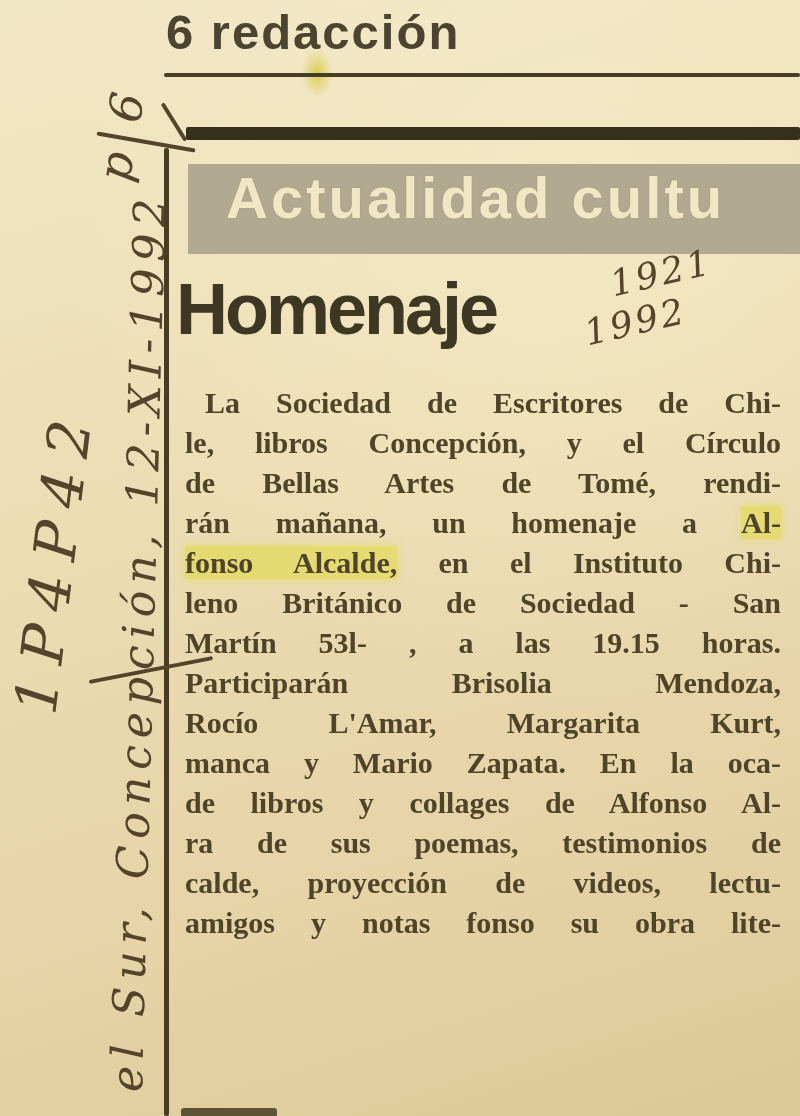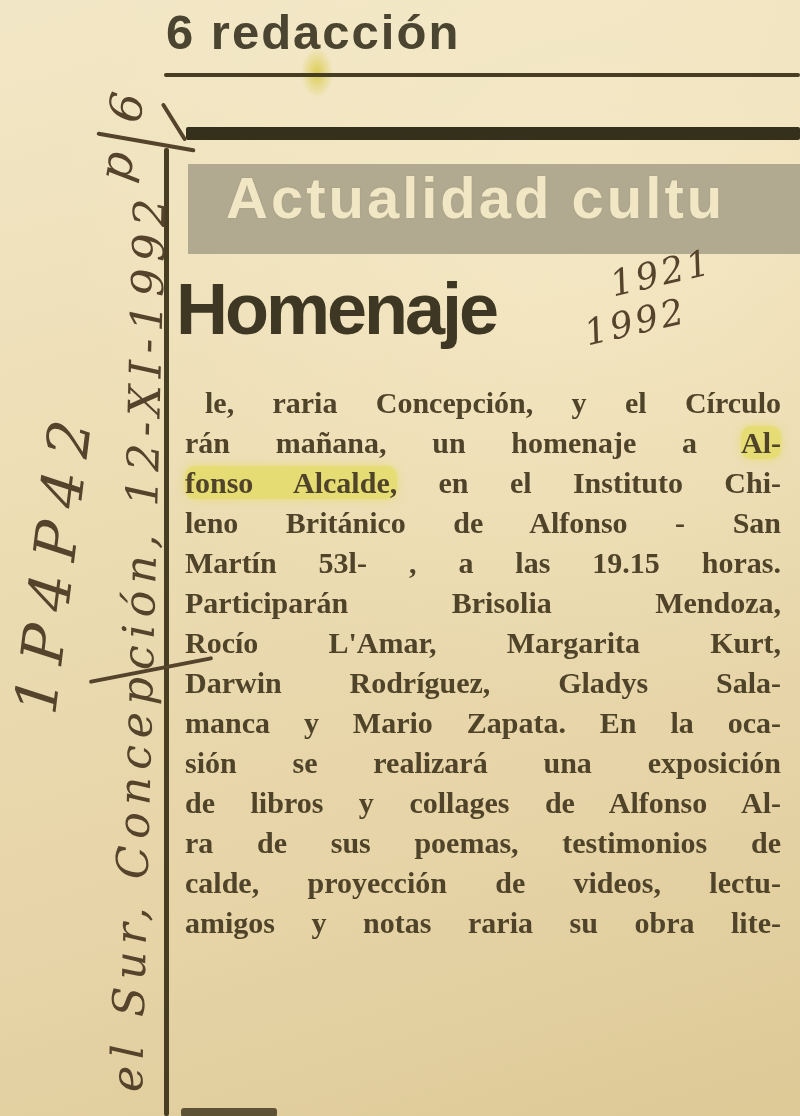--- a/index.html
+++ b/index.html
@@ -69,21 +69,21 @@
   .article{
     position:absolute; left:185px; top:383px; width:596px;
     font-family:"Liberation Serif", serif; font-weight:700; font-size:30px;
     line-height:40px; color:var(--ink);
   }
   .bodyline{text-align:justify; text-align-last:justify; white-space:normal;}
   .bodyline:first-child{padding-left:20px;}
   .bodyline.last{text-align-last:left;}
   .hl{
     background:linear-gradient(rgba(224,218,62,.55), rgba(224,218,62,.55));
-    box-shadow:0 0 8px rgba(224,218,62,.55); border-radius:10px;margin-top:24px;
+    box-shadow:0 0 8px rgba(224,218,62,.55); border-radius:2px;margin-top:24px;
   }
   .bottom-cut{position:absolute; left:181px; top:1108px; width:96px; height:9px; background:#473c22; border-radius:3px; opacity:.85;}
 </style>
 </head>
 <body>
 
 <div class="page">
 
   <div class="hdr-label">6 redacción</div>
   <div class="rule-highlight"></div>
@@ -96,34 +96,34 @@
 
   <div class="v-border"></div>
 
   <div class="headline">Homenaje</div>
   <div class="hand years-note">
     <div class="yr-top">1921</div>
     <div>1992</div>
   </div>
 
   <div class="article">
-      <div class="bodyline"><span>le, raria Concepción, y el Círculo</span></div>
+      <div class="bodyline"><span>La Sociedad de Escritores de Chi-</span></div>
+      <div class="bodyline"><span>le, libros Concepción, y el Círculo</span></div>
+      <div class="bodyline"><span>de Bellas Artes de Tomé,  rendi-</span></div>
       <div class="bodyline"><span>rán mañana, un homenaje a </span><span class="hl">Al-</span></div>
       <div class="bodyline"><span class="hl">fonso Alcalde,</span><span> en el Instituto Chi-</span></div>
-      <div class="bodyline"><span>leno Británico de Alfonso - San</span></div>
+      <div class="bodyline"><span>leno Británico de Sociedad - San</span></div>
       <div class="bodyline"><span>Martín 53l- , a las 19.15 horas.</span></div>
       <div class="bodyline"><span>Participarán Brisolia Mendoza,</span></div>
       <div class="bodyline"><span>Rocío L'Amar, Margarita Kurt,</span></div>
-      <div class="bodyline"><span>Darwin Rodríguez, Gladys Sala-</span></div>
       <div class="bodyline"><span>manca y Mario Zapata. En la oca-</span></div>
-      <div class="bodyline"><span>sión se realizará una exposición</span></div>
       <div class="bodyline"><span>de libros y collages de Alfonso Al-</span></div>
       <div class="bodyline"><span>ra de sus poemas, testimonios de</span></div>
       <div class="bodyline"><span>calde, proyección de videos, lectu-</span></div>
-      <div class="bodyline"><span>amigos y notas raria su obra lite-</span></div>
+      <div class="bodyline"><span>amigos y notas fonso su obra lite-</span></div>
     </div>
 
   <div class="hand page-note">p 6</div>
   <div class="hand source-note">el Sur, Concepción, 12-XI-1992</div>
   <div class="hand ref-note">1P4P42</div>
   <div class="stroke stroke-a"></div>
   <div class="stroke stroke-b"></div>
   <div class="stroke stroke-c"></div>
 
   <div class="bottom-cut"></div>

